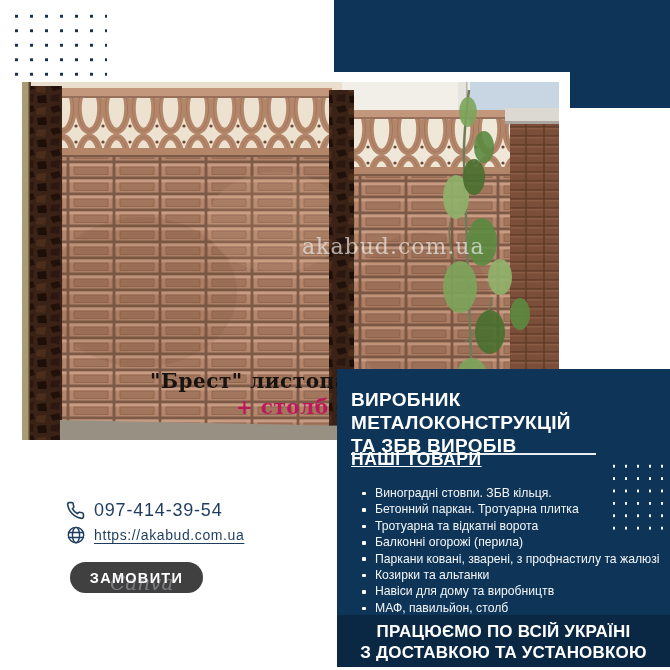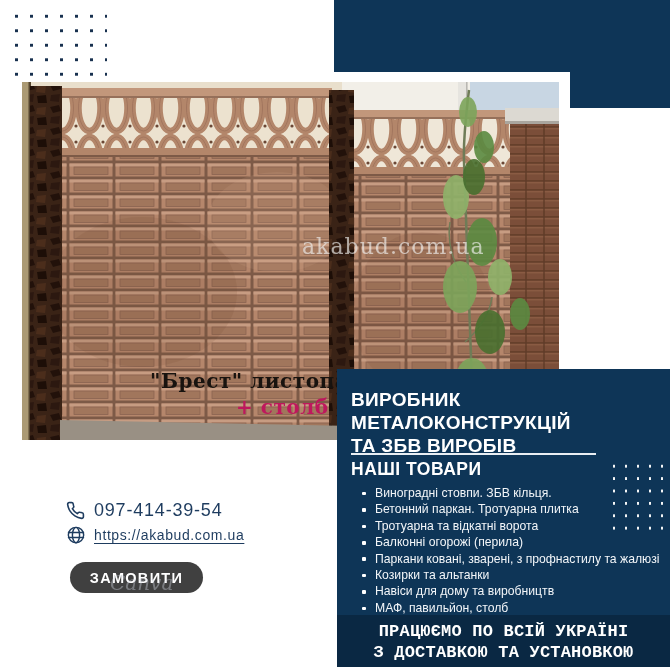--- a/index.html
+++ b/index.html
@@ -27,30 +27,30 @@
       font-weight:600;color:#18130f;white-space:nowrap;letter-spacing:0.5px;}
   .cap2{position:absolute;left:214px;top:313px;font-family:"DejaVu Serif",serif;font-size:20px;
       font-weight:600;color:#be185d;white-space:nowrap;letter-spacing:0.5px;}
 
   
   .panel{position:absolute;left:337px;top:369px;width:333px;height:298px;background:#0e3557;color:#fff;}
   .panel-title{position:absolute;left:14px;top:7px;font-size:19px;font-weight:700;line-height:23px;
       letter-spacing:0.3px;margin-top:12px;}
   .panel-title span{display:block;}
   .divider{position:absolute;left:14px;top:84px;width:245px;height:2px;background:#e9eef3;}
-  .products-heading{position:absolute;left:14px;top:90px;font-size:17.5px;font-weight:700;letter-spacing:0.5px;}
+  .products-heading{position:absolute;left:14px;top:80px;font-size:17.5px;font-weight:700;letter-spacing:0.5px;text-decoration:underline;}
   .product-list{position:absolute;left:0;top:112px;margin:4px;padding:0;list-style:none;width:392px;}
   .product-list li{position:relative;padding-left:34px;font-size:12.2px;line-height:16.4px;
       color:#f3f6f9;white-space:nowrap;}
   .product-list li::before{content:"";position:absolute;left:21px;top:6.8px;width:3.6px;height:3.6px;
       background:#ffffff;border-radius:1px;}
   .footer-band{position:absolute;left:0;top:246px;width:333px;height:52px;background:#0a2843;
       text-align:center;font-weight:700;font-size:17px;line-height:21px;padding-top:6px;
       box-sizing:border-box;letter-spacing:0.2px;}
-  .footer-band span{display:block;font-family:Liberation Mono, monospace;}
+  .footer-band span{display:block;}
 
   
   .phone-row{position:absolute;left:66px;top:500px;display:flex;align-items:center;gap:9px;color:#1e3c5f;}
   .site-row{position:absolute;left:66px;top:525px;display:flex;align-items:center;gap:8px;color:#1e3c5f;}
   .contact-text{font-size:18px;letter-spacing:0.8px;font-weight:500;color:#1e3c5f;}
   .site-link{font-size:14px;letter-spacing:0.6px;font-weight:500;color:#1e3c5f;
       text-decoration:underline;text-underline-offset:3px;cursor:pointer;}
   .order-btn{position:absolute;left:70px;top:562px;width:133px;height:31px;border-radius:16px;
       background:#404040;color:#ffffff;font-weight:700;font-size:14.5px;letter-spacing:1.3px;
       display:flex;align-items:center;justify-content:center;border:none;cursor:pointer;

